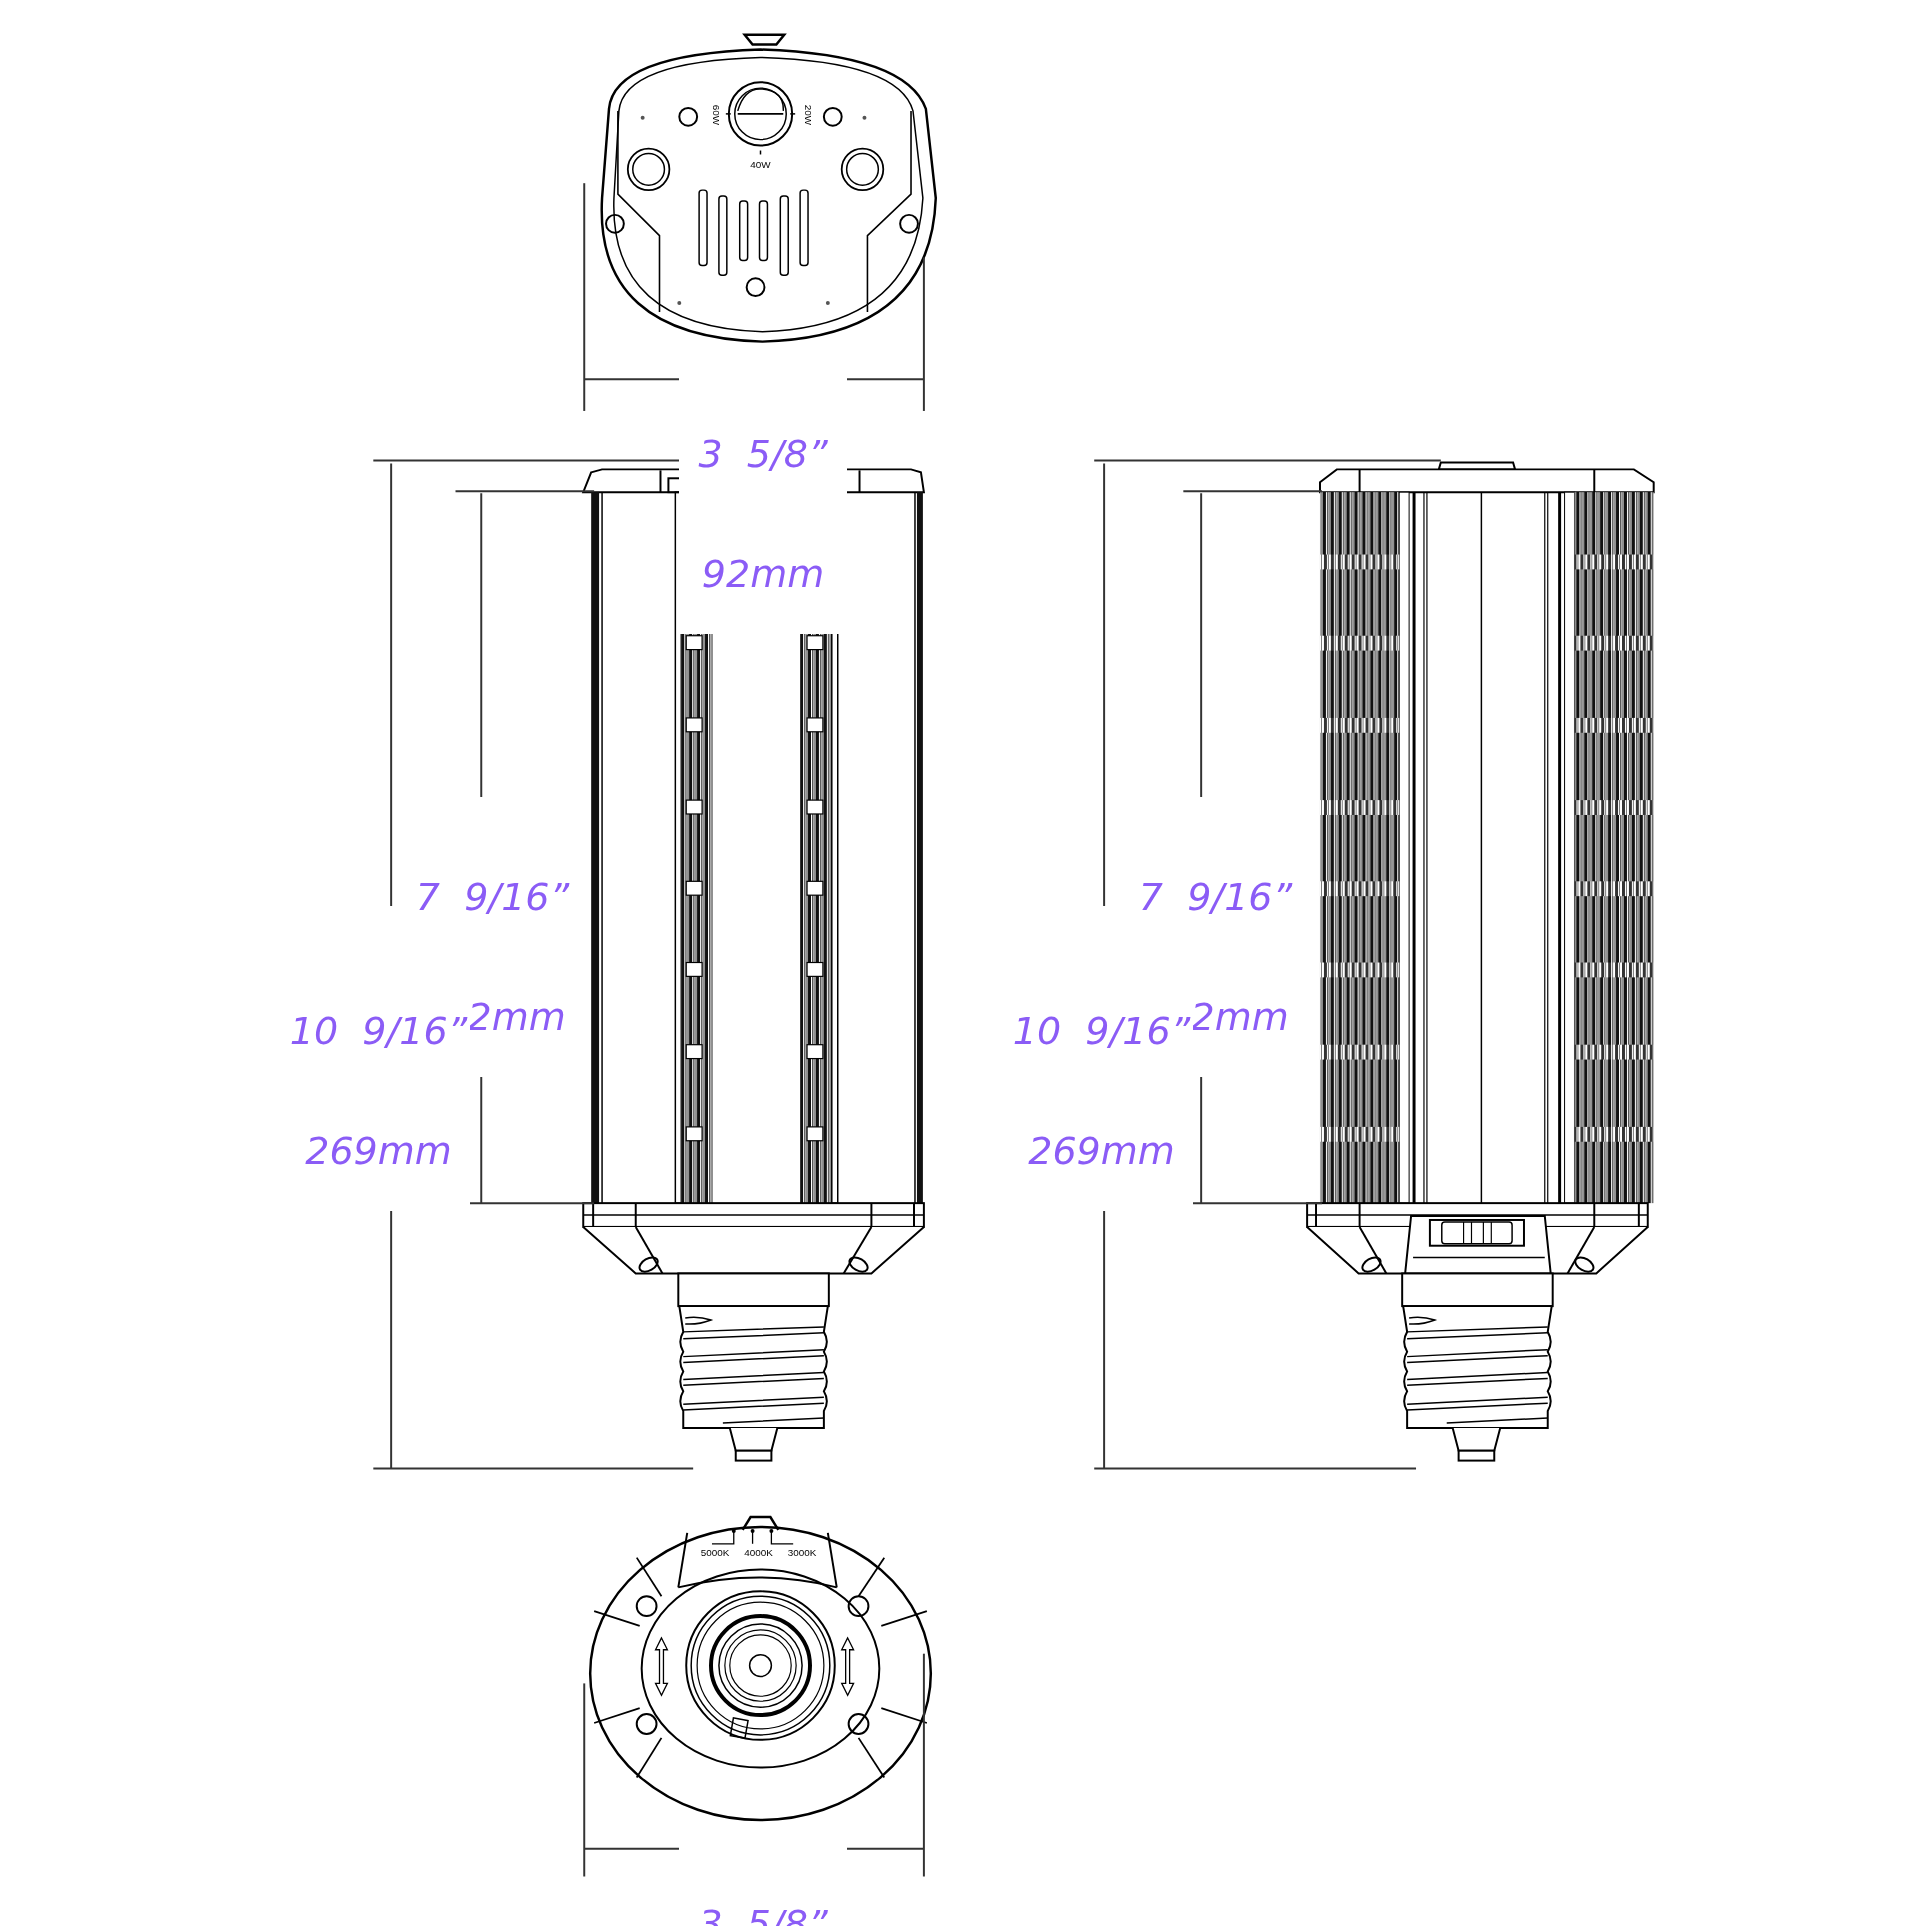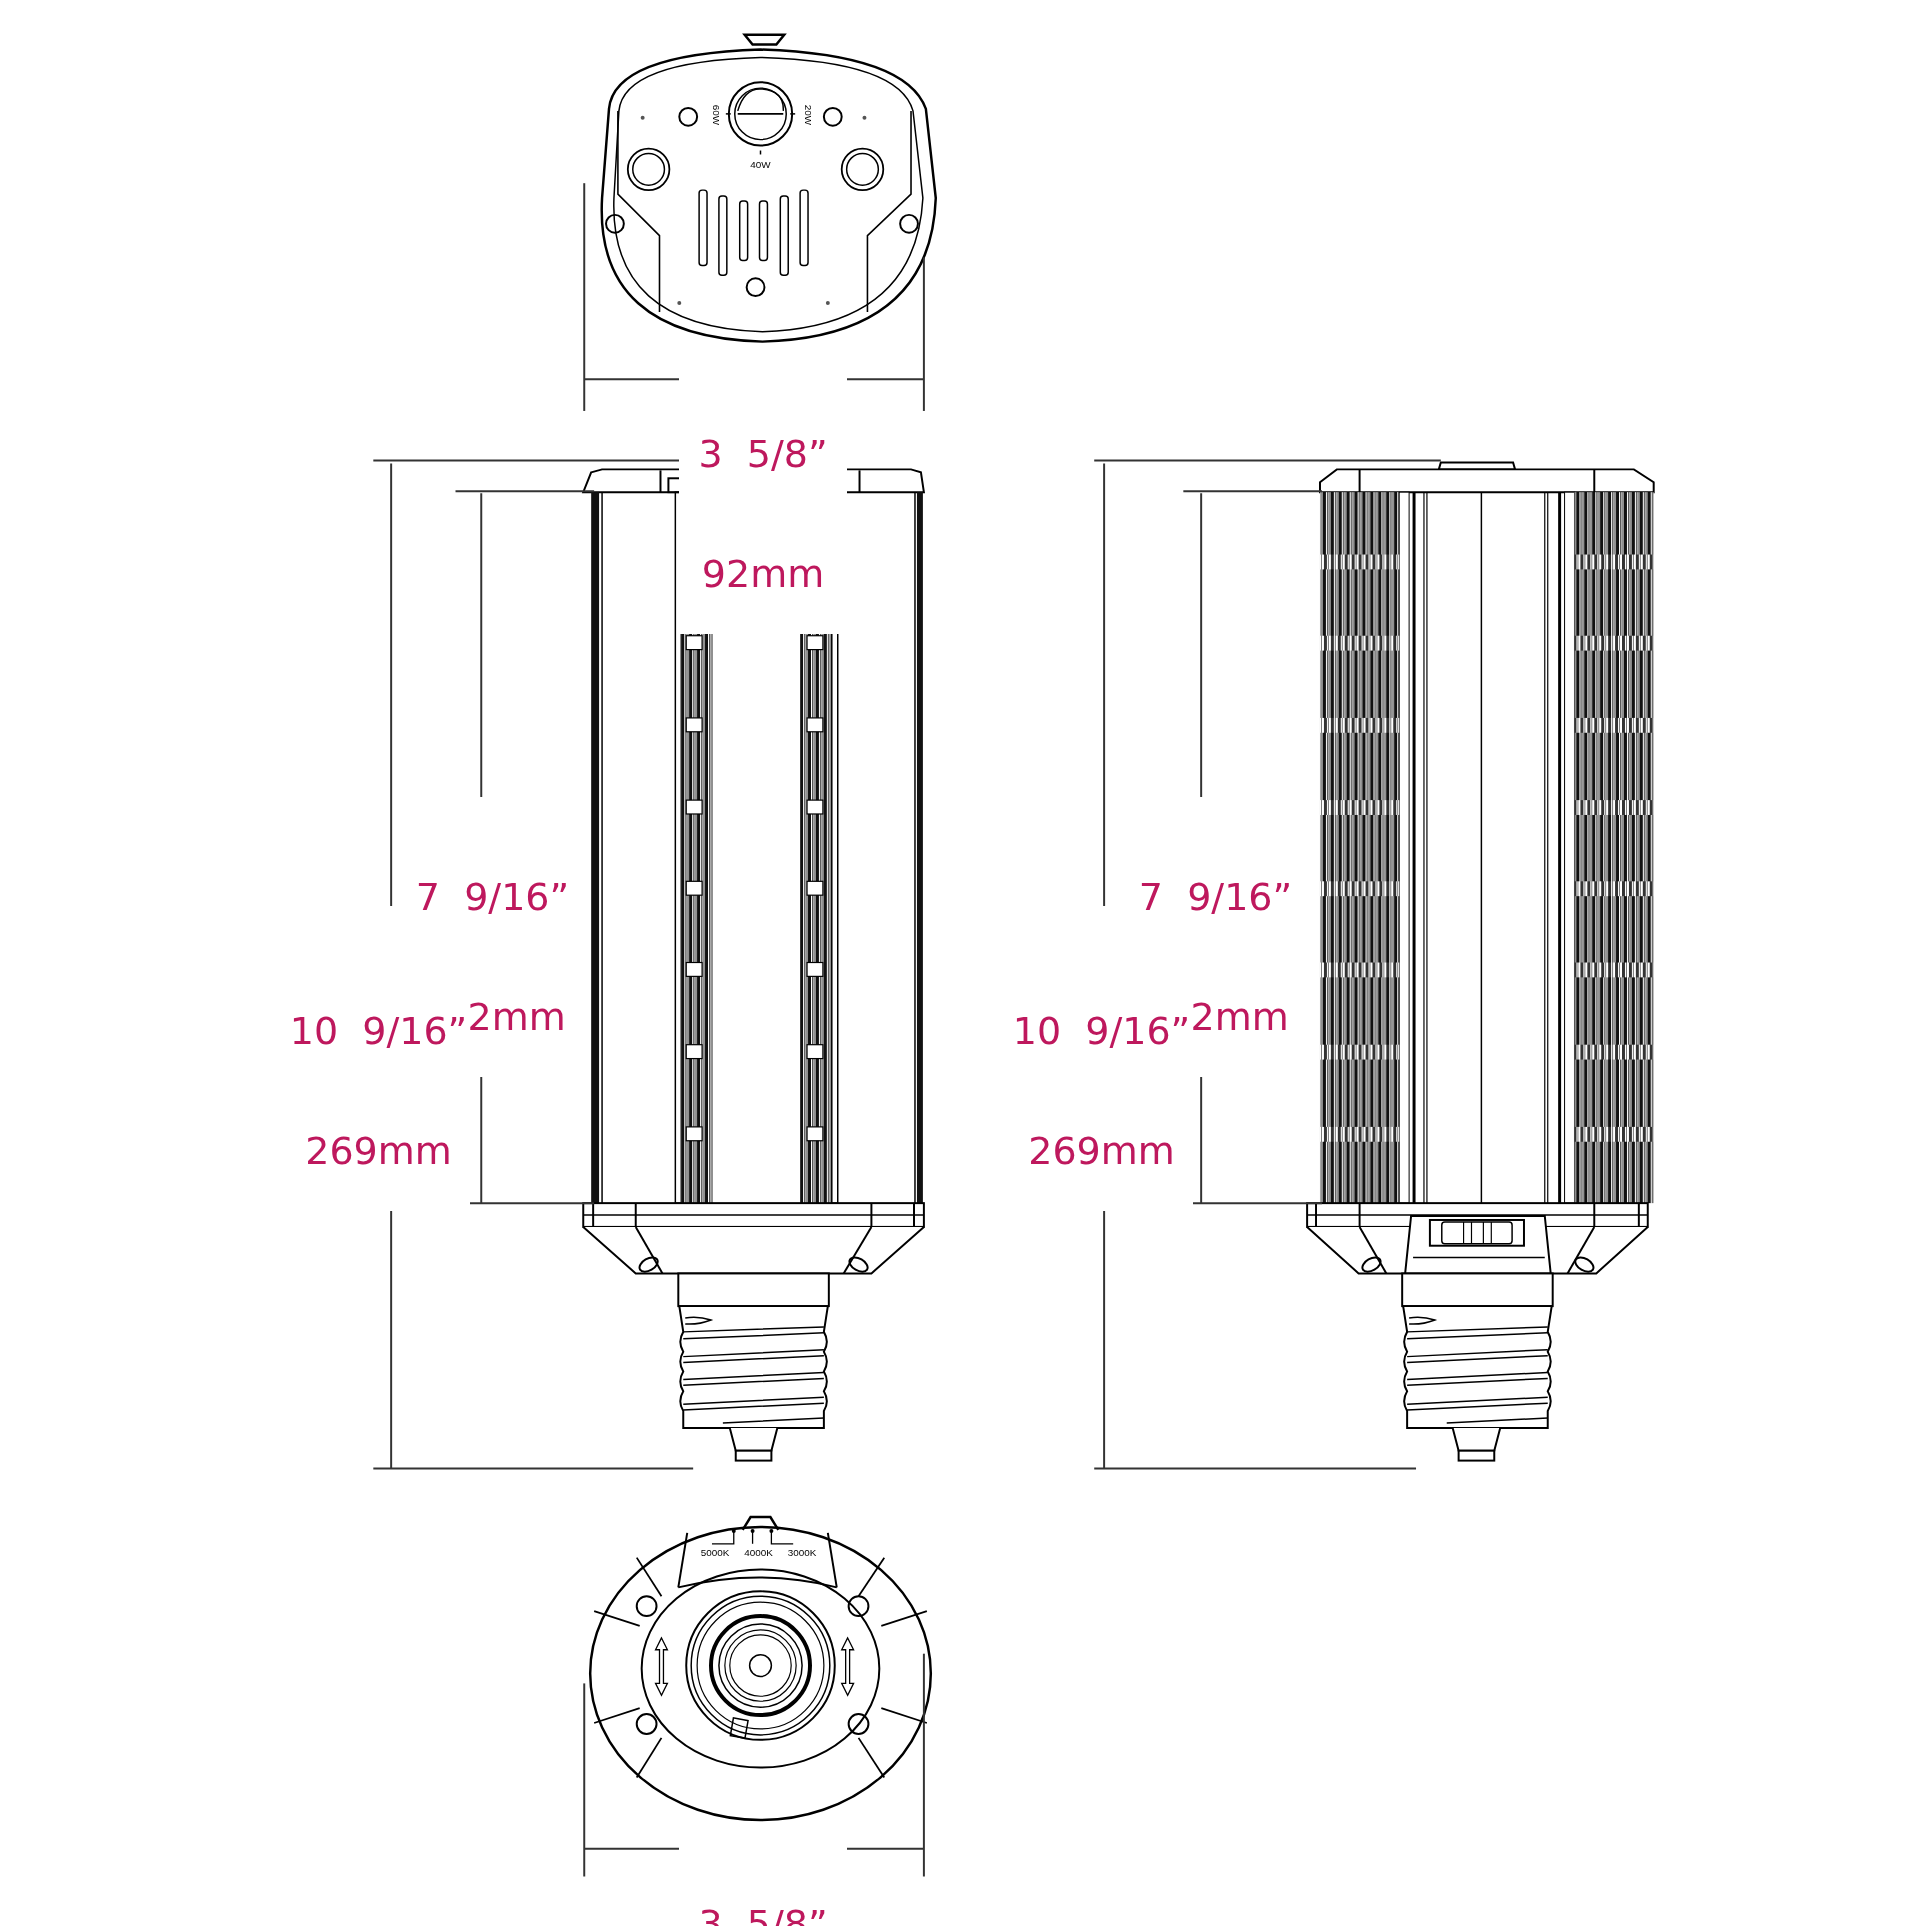--- a/index.html
+++ b/index.html
@@ -1,20 +1,20 @@
 <!DOCTYPE html>
 <html><head>
 <meta charset="utf-8">
 <style>
   html, body { margin:0; padding:0; background:#ffffff; }
   body { width:1927px; height:1927px; position:relative; overflow:hidden;
          font-family:"DejaVu Sans", "Liberation Sans", sans-serif; color:#000; }
   svg.drawing { position:absolute; left:0; top:0; width:1927px; height:1927px; }
   .dim-text { position:absolute; text-align:center; font-size:38px; line-height:40px;
-              font-family:"DejaVu Sans", sans-serif; color:#be185d; background:#fff; white-space:pre; }
+              font-family:"DejaVu Sans", sans-serif; color:#8b5cf6; background:#fff; white-space:pre;font-style:italic; }
   .small-label { font-family:"Liberation Sans", sans-serif; font-size:10px; }
 </style>
 </head>
 <body>
 
 <svg class="drawing" viewBox="0 0 1946 1946" xmlns="http://www.w3.org/2000/svg">
   <defs>
     <pattern id="finsDark" width="8" height="10" patternUnits="userSpaceOnUse">
       <rect width="8" height="10" fill="#fff"></rect>
       <rect x="0" width="3" height="10" fill="#111"></rect>

